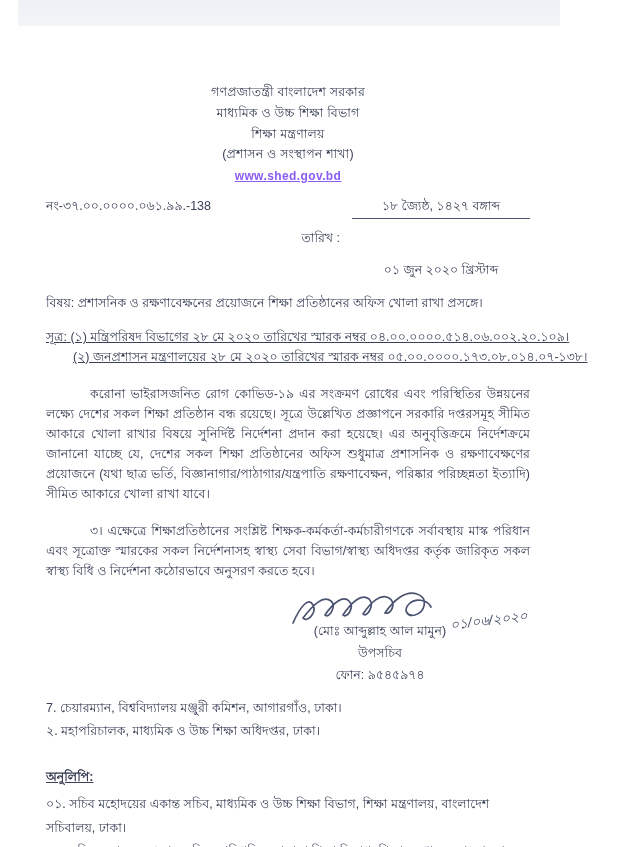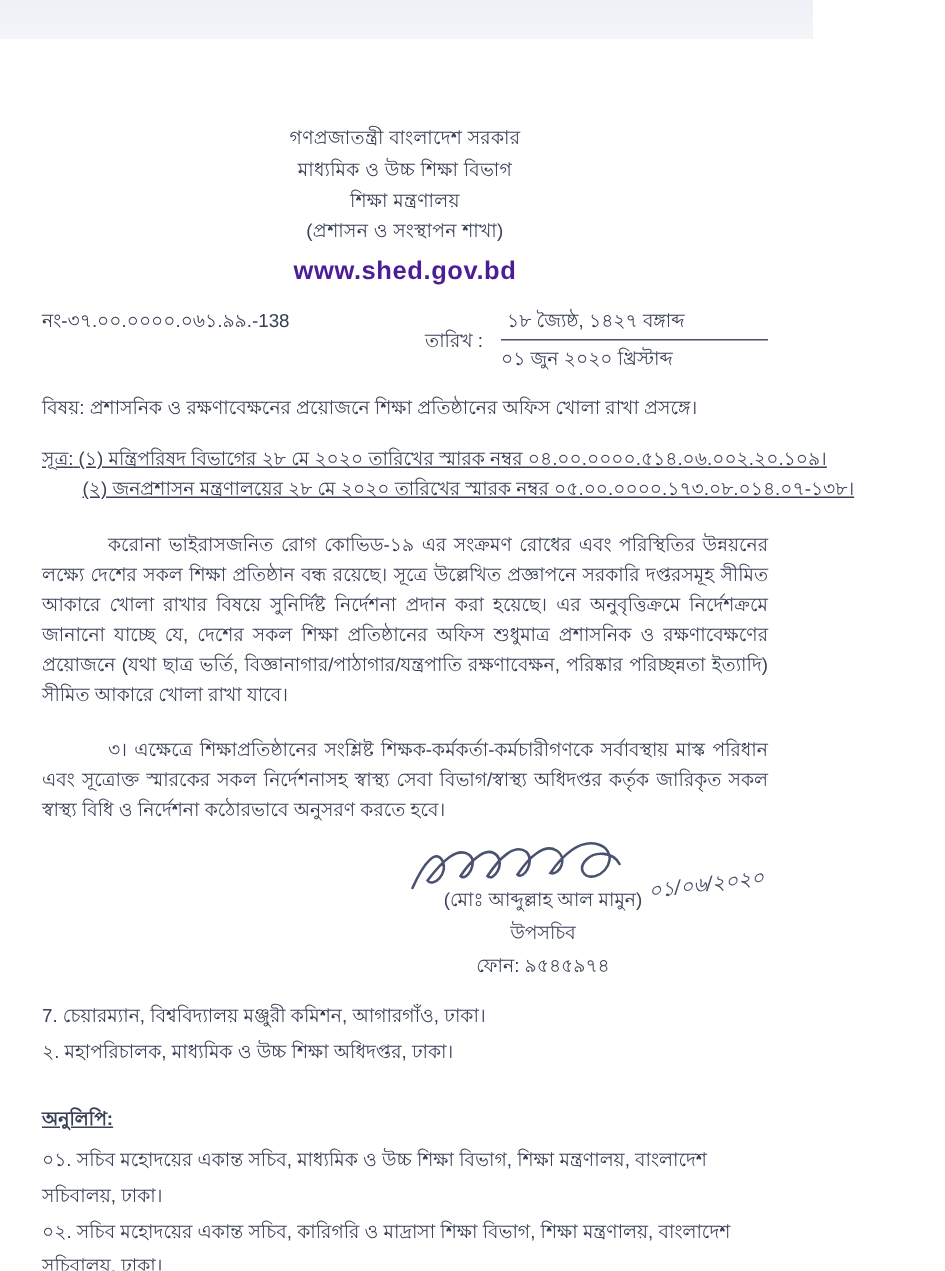--- a/index.html
+++ b/index.html
@@ -10,52 +10,54 @@
     overflow: hidden;
     background: #ffffff;
     font-family: "Liberation Sans", "DejaVu Sans", sans-serif;
   }
   .page {
     position: relative;
     width: 542px;
     height: 847px;
     background: #ffffff;
     color: #3a4157;
+    margin-left: 18px;
   }
   .scan-band {
     height: 26px;
     background: linear-gradient(#eef0f5, #f4f5f9);
   }
   .doc {
     padding: 56px 30px 0 28px;
     font-size: 12.5px;
     line-height: 1.6;
   }
   
   .letterhead { text-align: center; line-height: 1.66; }
   .lh-line { letter-spacing: .2px; }
   .website {
     display: inline-block;
     margin-top: 2px;
     font-weight: bold;
-    font-size: 17px;
-    color: #4c1d95;
+    font-size: 12px;
+    color: #8b5cf6;
+    text-decoration: underline;
     letter-spacing: .4px;
     cursor: pointer;
   }
   
   .meta-row {
     display: flex;
     justify-content: space-between;
     align-items: flex-start;
     margin-top: 9px;
   }
   .memo-no { white-space: nowrap; }
   .date-block { display: flex; align-items: center; gap: 12px; }
-  .date-stack { display: flex; flex-direction: column; text-align: left; min-width: 178px; }
+  .date-stack { display: flex; flex-direction: column; text-align: center; min-width: 178px; gap: 39px; }
   .date-top { border-bottom: 1.2px solid #49516a; padding: 0 4px 2px; white-space: nowrap; }
   .date-bottom { padding-top: 2px; white-space: nowrap; }
   
   .subject-row { margin-top: 13px; }
   .refs { margin-top: 14px; }
   .ref-row { white-space: nowrap; text-decoration: underline; }
   .ref-row.second { padding-left: 27px; }
   
   .para {
     margin: 0;

